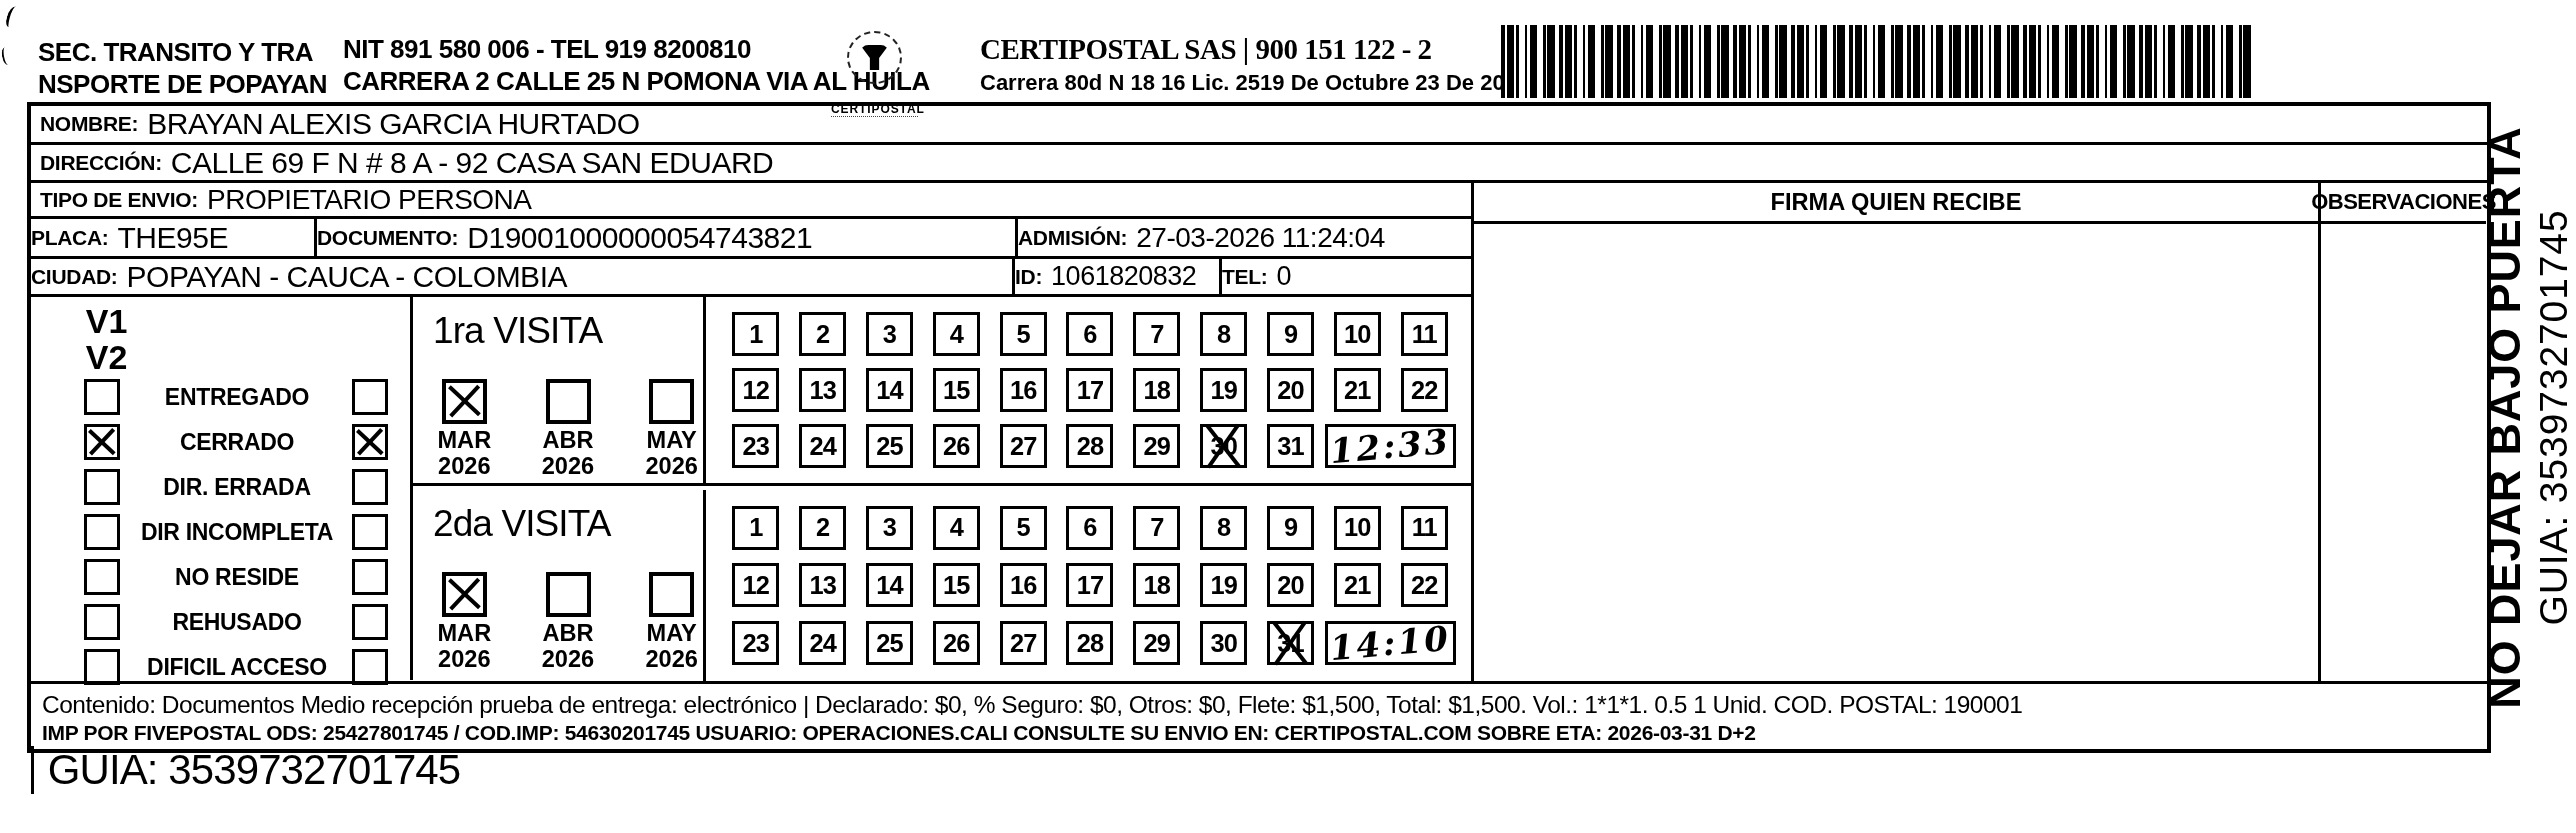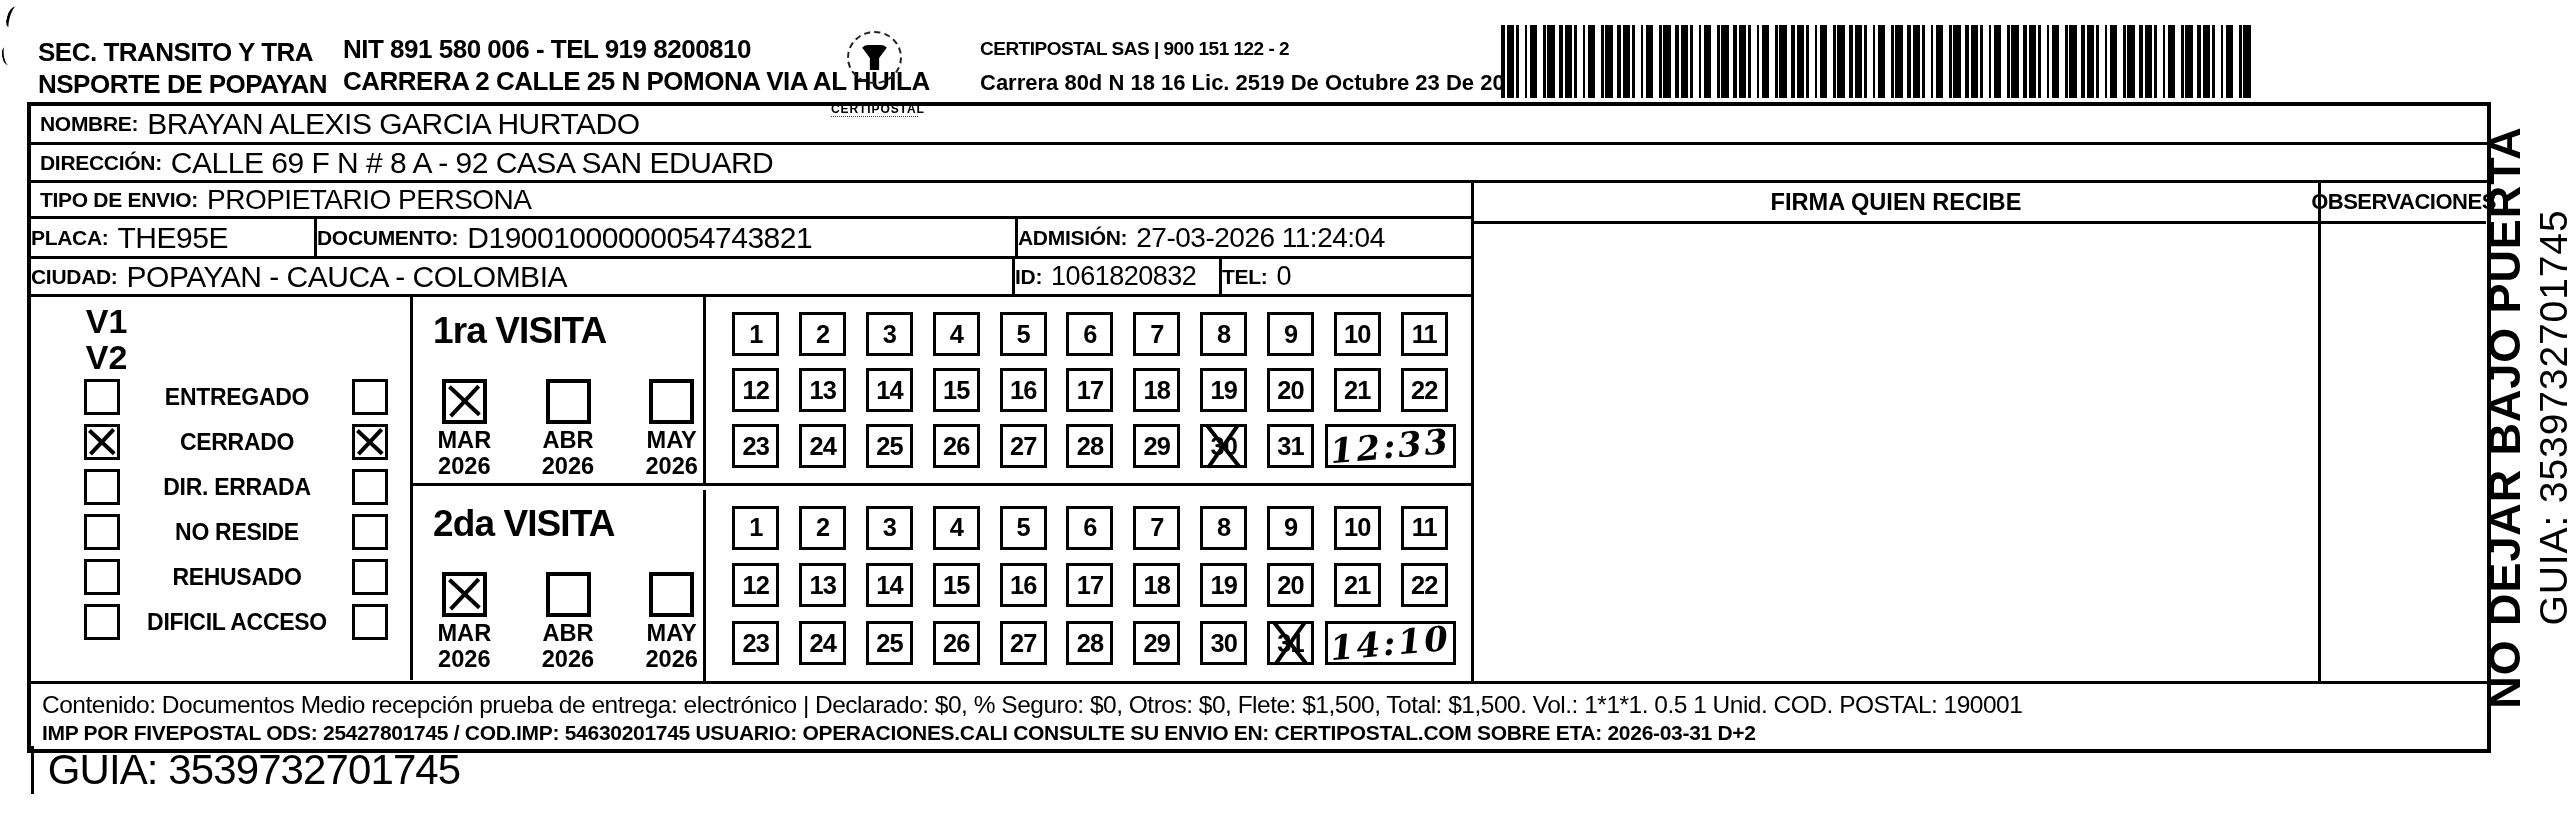--- a/index.html
+++ b/index.html
@@ -10,21 +10,21 @@
   
   .artifact-a { position:absolute; left:7.3px; top:5.5px; width:11px; height:22px; border-left:3.6px solid #000; border-radius:60% 0 0 40%; transform:rotate(14deg); }
   .artifact-b { position:absolute; left:1.8px; top:47px; width:9px; height:18px; border-left:2.7px solid #000; border-radius:50%; transform:rotate(-10deg); }
 
   
   .hdr-block { position:absolute; white-space:nowrap; }
   .hdr-bold { font-weight:700; font-size:26px; line-height:32px; letter-spacing:-0.5px; }
   #sender { left:38px; top:36px; }
   #nitblock { left:343px; top:33px; }
   #carrier { left:980px; top:31px; }
-  #carrier .c1 { font-weight:700; font-size:19px; line-height:36px; letter-spacing:-0.5px; }
+  #carrier .c1 { font-weight:700; font-size:29px; line-height:36px; letter-spacing:-0.5px;font-family:Liberation Serif, serif; }
   #carrier .c2 { font-weight:700; font-size:22px; line-height:31px; }
 
   #logo { position:absolute; left:831px; top:31px; width:87px; text-align:center; }
   .logo-circle { width:55px; height:53px; margin:0 auto; border:2.7px dashed #222; border-radius:50%; display:flex; align-items:center; justify-content:center; }
   .logo-glyph { width:29px; height:25.4px; background:#000; border-radius:8.2px 8.2px 2.7px 2.7px; clip-path:polygon(0 0,100% 0,66% 52%,66% 100%,34% 100%,34% 52%); }
   .logo-caption { font-size:12px; font-weight:700; letter-spacing:0.9px; margin-top:18px; border-bottom:1.8px dotted #444; }
 
   #barcode { position:absolute; left:1501px; top:25.4px; width:752px; height:73px;
     background:repeating-linear-gradient(90deg,
       #000 0 3.6px, #fff 3.6px 6.4px, #000 6.4px 12.7px, #fff 12.7px 15.4px, #000 15.4px 18px,
@@ -60,21 +60,21 @@
   .status-label { text-align:center; font-weight:700; font-size:23px; letter-spacing:-0.3px; }
   .cb { width:36px; height:36px; border:3.6px solid #000; position:relative; background:#fff; }
   .cb.checked::before, .cb.checked::after { content:""; position:absolute; left:-6%; top:50%; width:112%; height:3.6px; margin-top:-1.8px; background:#000; }
   .cb.checked::before { transform:rotate(43deg); }
   .cb.checked::after  { transform:rotate(-47deg); }
 
   .visit-sec { position:absolute; left:382px; width:1061px; }
   #visit-0 { top:0; height:189px; border-bottom:3.6px solid #000; }
   #visit-1 { top:193px; height:191px; }
   .visit-label { position:absolute; left:0; top:0; width:293px; height:100%; border-right:3.6px solid #000; padding:12.7px 0 0 20px; }
-  .visit-title { font-weight:700; font-size:37px; letter-spacing:-0.9px; }
+  .visit-title { font-weight:400; font-size:37px; letter-spacing:-0.9px; }
   .months { display:flex; gap:41px; margin-top:27px; }
   .month { width:67px; text-align:center; }
   .month .cb { margin:0 auto; width:45px; height:45px; border-width:4.5px; }
   .month .mlab { font-weight:700; font-size:23.6px; margin-top:4.5px; line-height:25.4px; }
   .month .myr  { font-weight:700; font-size:23.6px; line-height:25.4px; }
 
   .day-grid { position:absolute; left:293px; top:0; right:0; bottom:0; display:grid;
     grid-template-columns:repeat(11,1fr); align-items:center; justify-items:center; padding:9px 16.4px; }
   .day { width:47px; height:44px; border:3.6px solid #000; display:flex; align-items:center; justify-content:center;
     font-weight:700; font-size:25.4px; letter-spacing:-0.9px; position:relative; background:#fff; }
@@ -191,20 +191,25 @@
                 <span class="cb"></span>
               </div>
               <div class="status-row">
                 <span class="cb checked"></span>
                 <span class="status-label">CERRADO</span>
                 <span class="cb checked"></span>
               </div>
               <div class="status-row">
                 <span class="cb"></span>
                 <span class="status-label">DIR. ERRADA</span>
+                <span class="cb"></span>
+              </div>
+              <div class="status-row">
+                <span class="cb"></span>
+                <span class="status-label">DIR INCOMPLETA</span>
                 <span class="cb"></span>
               </div>
               <div class="status-row">
                 <span class="cb"></span>
                 <span class="status-label">NO RESIDE</span>
                 <span class="cb"></span>
               </div>
               <div class="status-row">
                 <span class="cb"></span>
                 <span class="status-label">REHUSADO</span>

